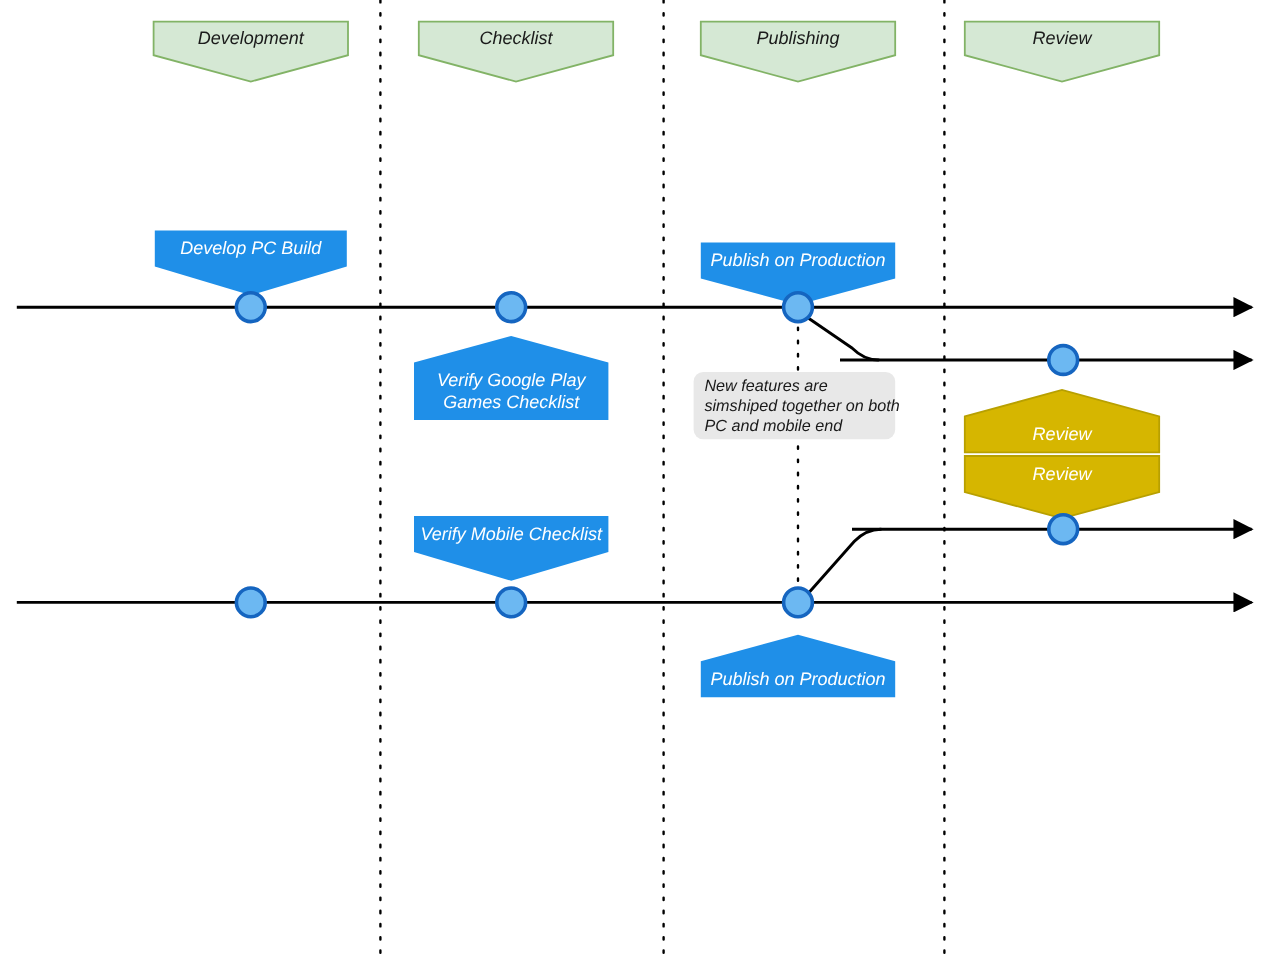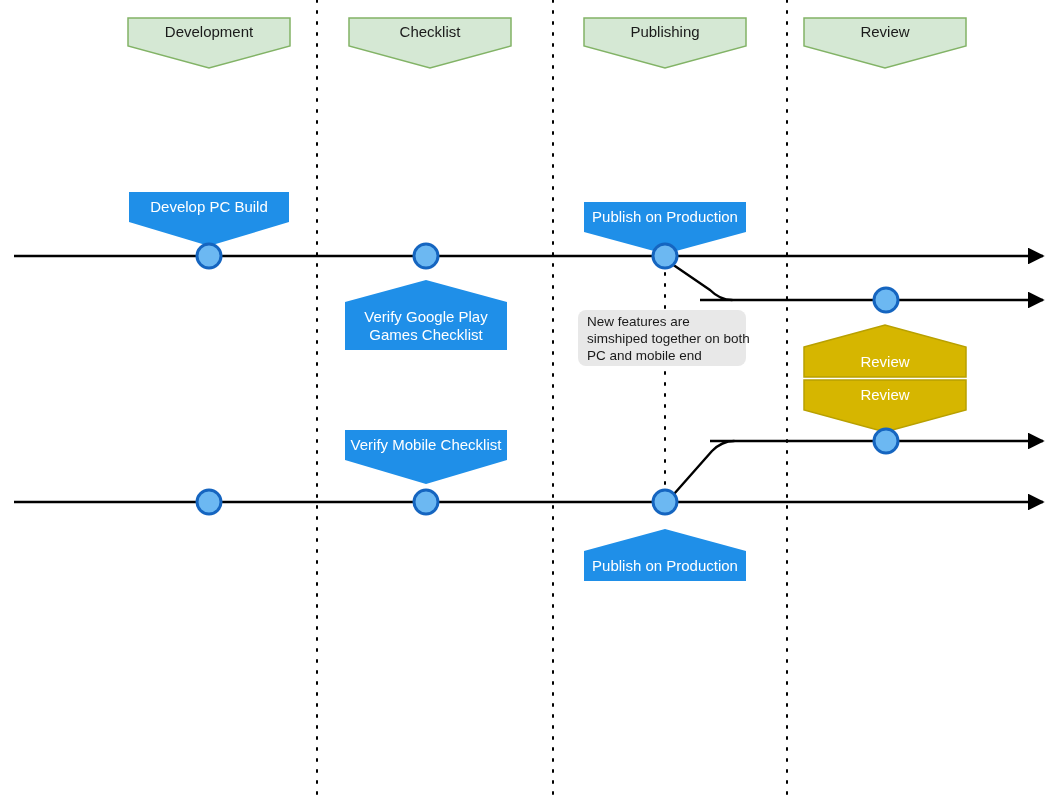--- a/index.html
+++ b/index.html
@@ -14,20 +14,21 @@
     position: relative;
     overflow: hidden;
     font-family: "Liberation Sans", sans-serif;
   }
   #diagram-root {
     position: absolute;
     left: 0;
     top: 0;
     width: 1040px;
     height: 803px;
+    font-style: italic;
   }
   svg#canvas {
     position: absolute;
     left: 0;
     top: 0;
     width: 1057px;
     height: 803px;
     display: block;
   }
   .shape-label {

